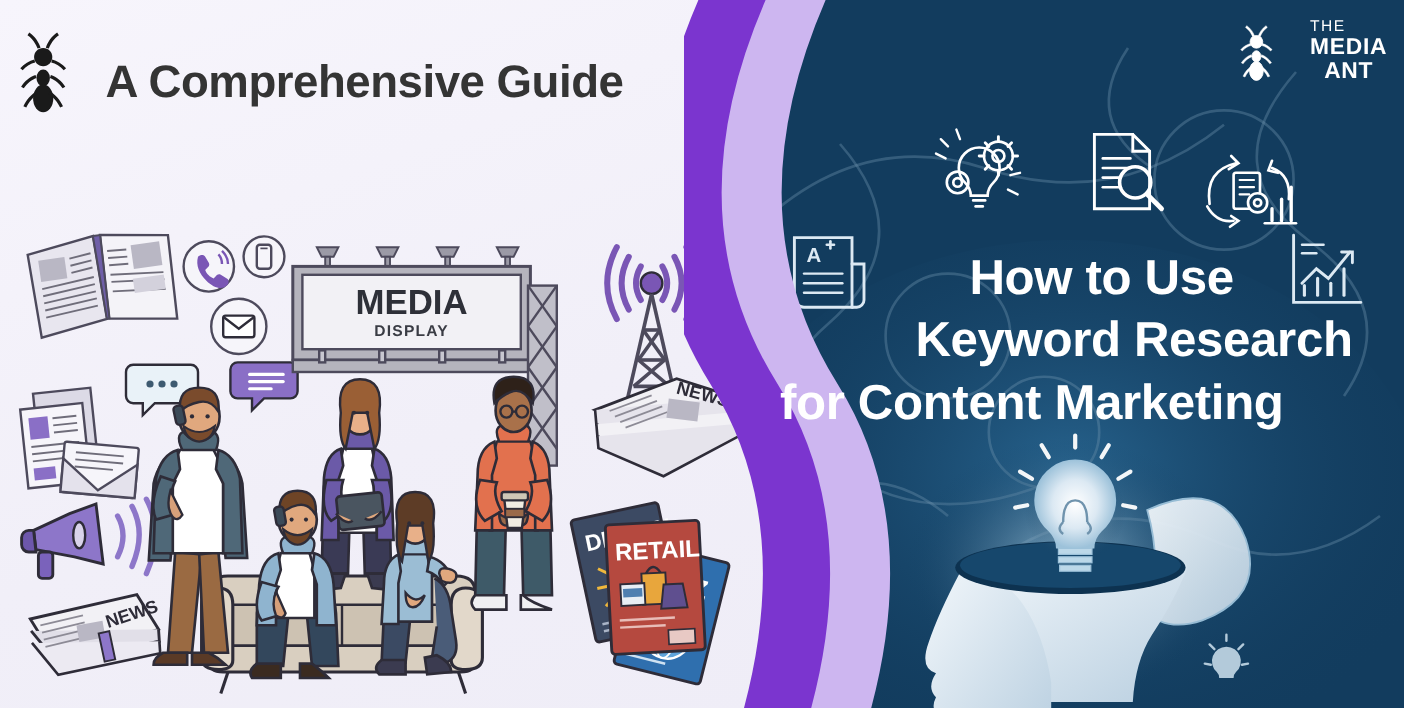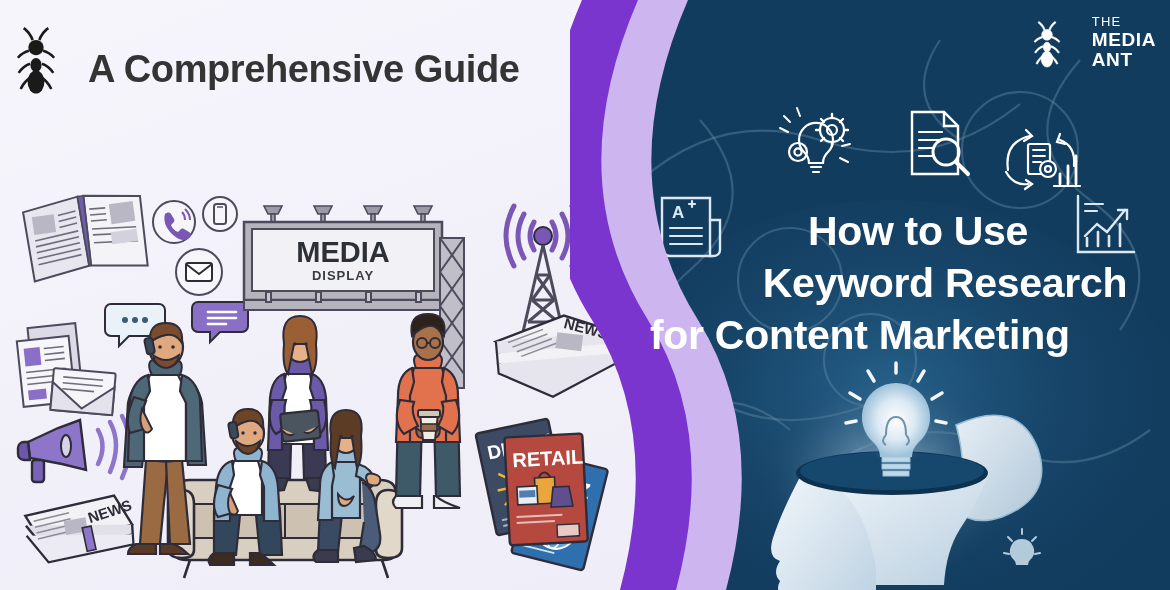--- a/index.html
+++ b/index.html
@@ -62,21 +62,21 @@
   .right-headline .hl3 { display:block; text-align:left; margin-left:-38px;}
 
   .brand-logo {
     position:absolute; right: 14px; top: 14px;
     display:flex; align-items:center; gap:25px;
     z-index: 12;
   }
   .brand-text { color:#fff; line-height:1.0; }
   .brand-text .bt1 { font-size: 13px; letter-spacing:1.2px; display:block; font-weight:normal;}
   .brand-text .bt2 { font-size: 19px; letter-spacing:0.6px; display:block; font-weight:bold; margin-top:2px;}
-  .brand-text .bt3 { font-size: 19px; letter-spacing:0.6px; display:block; font-weight:bold; margin-top:1px;}
+  .brand-text .bt3 { font-size: 19px; letter-spacing:0.6px; display:block; font-weight:bold; margin-top:1px;text-align:center;}
 </style>
 </head>
 <body>
 
 <div id="banner">
 
   <div class="left-panel">
 
     <svg class="ant-logo-left" viewBox="0 0 56 78">
       <g fill="#1a1a1a">

